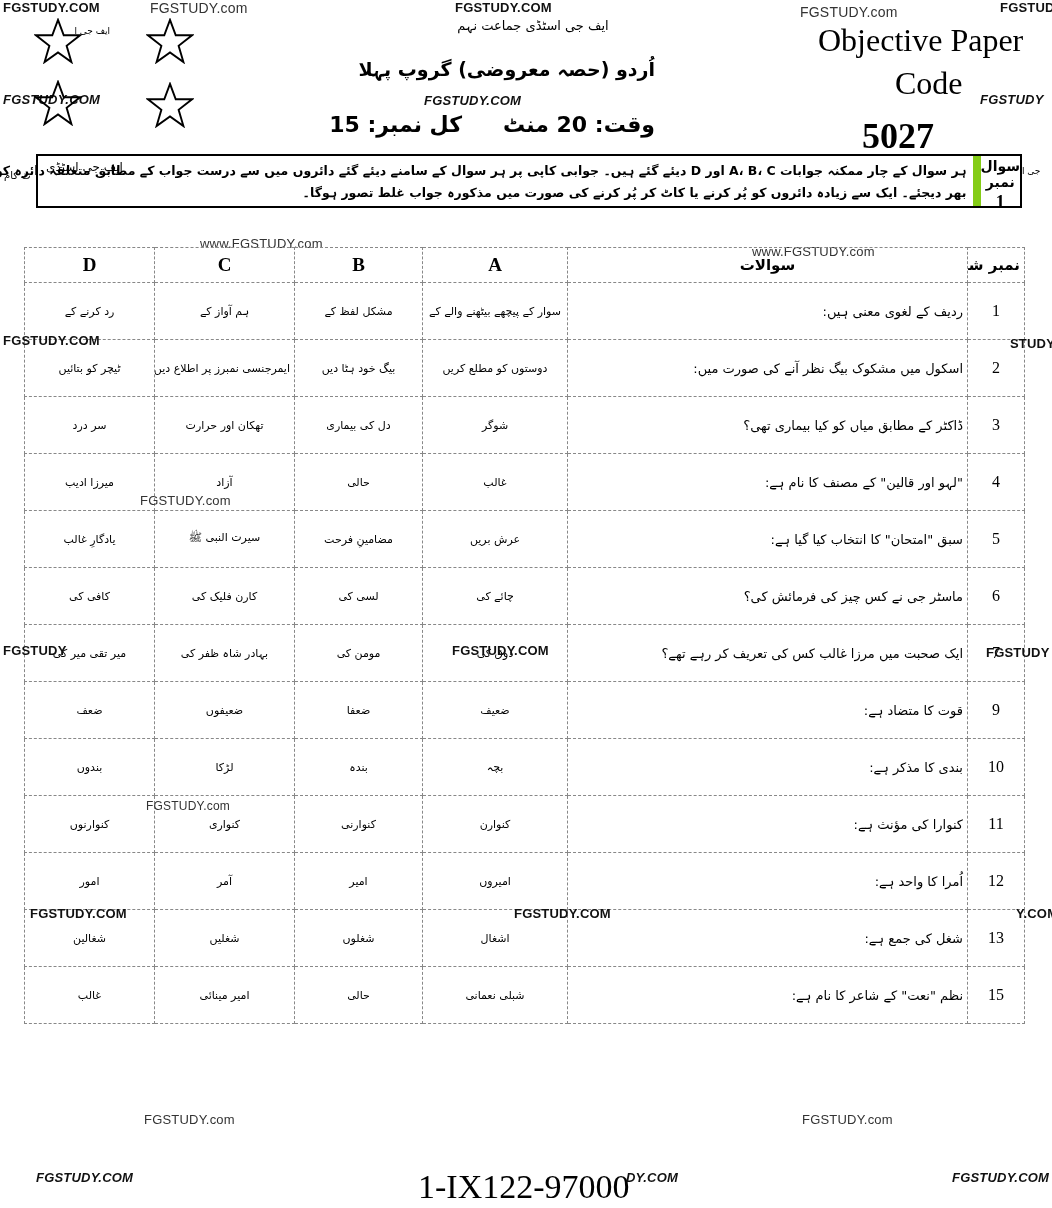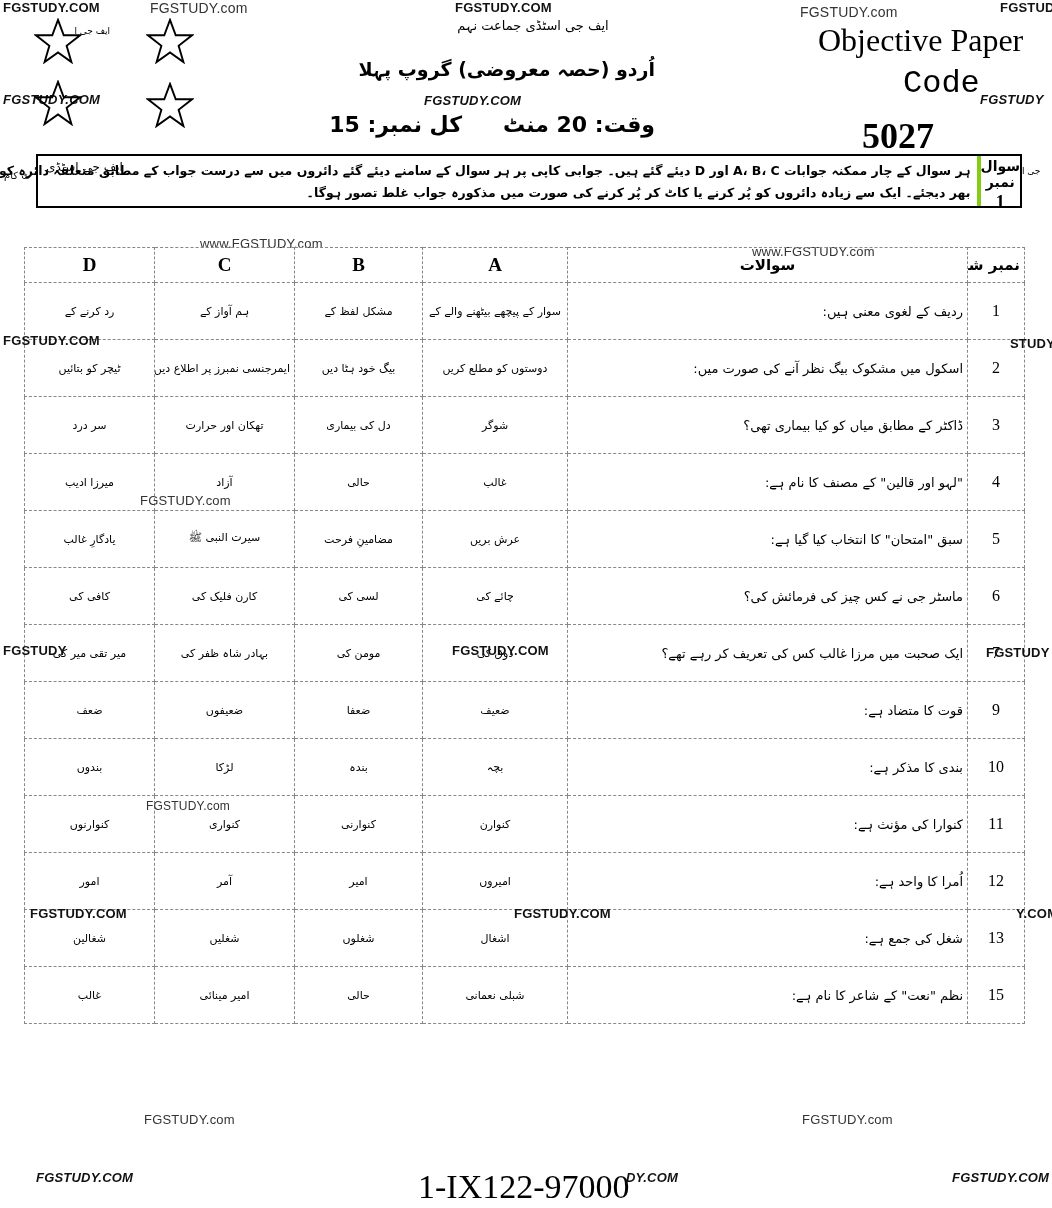--- a/index.html
+++ b/index.html
@@ -11,26 +11,26 @@
   .wm.it { font-style:italic; }
   .star { position:absolute; width:48px; height:46px; }
   .urdu { direction:rtl; font-family:"DejaVu Sans", sans-serif; }
 
   
   .h-subject { position:absolute; left:335px; top:58px; width:320px; font-size:19px; font-weight:bold; text-align:right; direction:rtl; }
   .h-class { position:absolute; left:418px; top:18px; width:230px; font-size:13px; text-align:center; direction:rtl; }
   .h-time { position:absolute; left:455px; top:112px; width:200px; font-size:22px; font-weight:bold; direction:rtl; text-align:right; }
   .h-marks { position:absolute; left:312px; top:112px; width:150px; font-size:22px; font-weight:bold; direction:rtl; text-align:right; }
   .obj-title { position:absolute; left:818px; top:22px; font-family:"Liberation Serif", serif; font-size:32px; }
-  .code-label { position:absolute; left:895px; top:65px; font-family:Liberation Mono, monospace; font-size:32px;margin-left:8px; }
+  .code-label { position:absolute; left:895px; top:65px; font-family:Liberation Serif, serif; font-size:32px; }
   .code-num { position:absolute; left:862px; top:115px; font-family:"Liberation Serif", serif; font-size:36px; font-weight:bold; }
 
   
   .instr { position:absolute; left:36px; top:154px; width:982px; height:50px; border:2px solid #000; display:flex; flex-direction:row-reverse; }
-  .instr-q { width:56px; border-left:4px solid #84cc16; text-align:center; direction:rtl; font-size:14px; font-weight:bold; padding-top:2px; }
+  .instr-q { width:56px; border-left:8px solid #84cc16; text-align:center; direction:rtl; font-size:14px; font-weight:bold; padding-top:2px; }
   .instr-q .num { font-family:"Liberation Serif", serif; font-size:18px; margin-top:2px; }
   .instr-text { flex:1; direction:rtl; font-size:12.5px; font-weight:bold; padding:4px 6px; line-height:22px; }
   .instr-side { position:absolute; left:4px; top:22px; font-size:12px; }
 
   
   table.mcq { position:absolute; left:24px; top:247px; width:1000px; border-collapse:collapse; table-layout:fixed; }
   table.mcq td, table.mcq th { border:1px dashed #888; padding:0 4px; height:56px; font-weight:normal; overflow:hidden; white-space:nowrap; }
   table.mcq th { height:34px; font-family:"Liberation Serif", serif; font-weight:bold; font-size:19px; }
   table.mcq th.qhead, table.mcq th.nhead { direction:rtl; font-family:"DejaVu Sans", sans-serif; font-size:15px; }
   .opt { text-align:center; direction:rtl; font-size:11px; }

